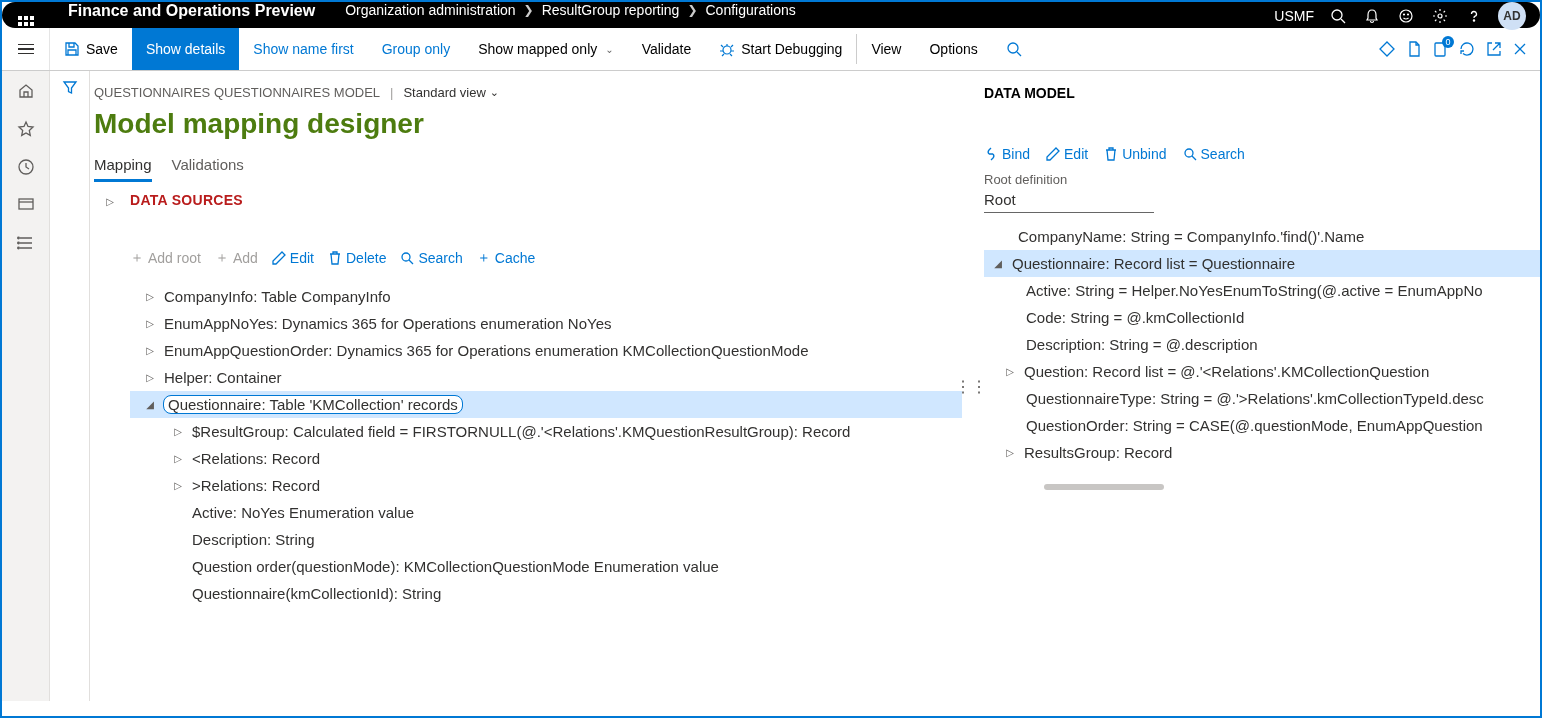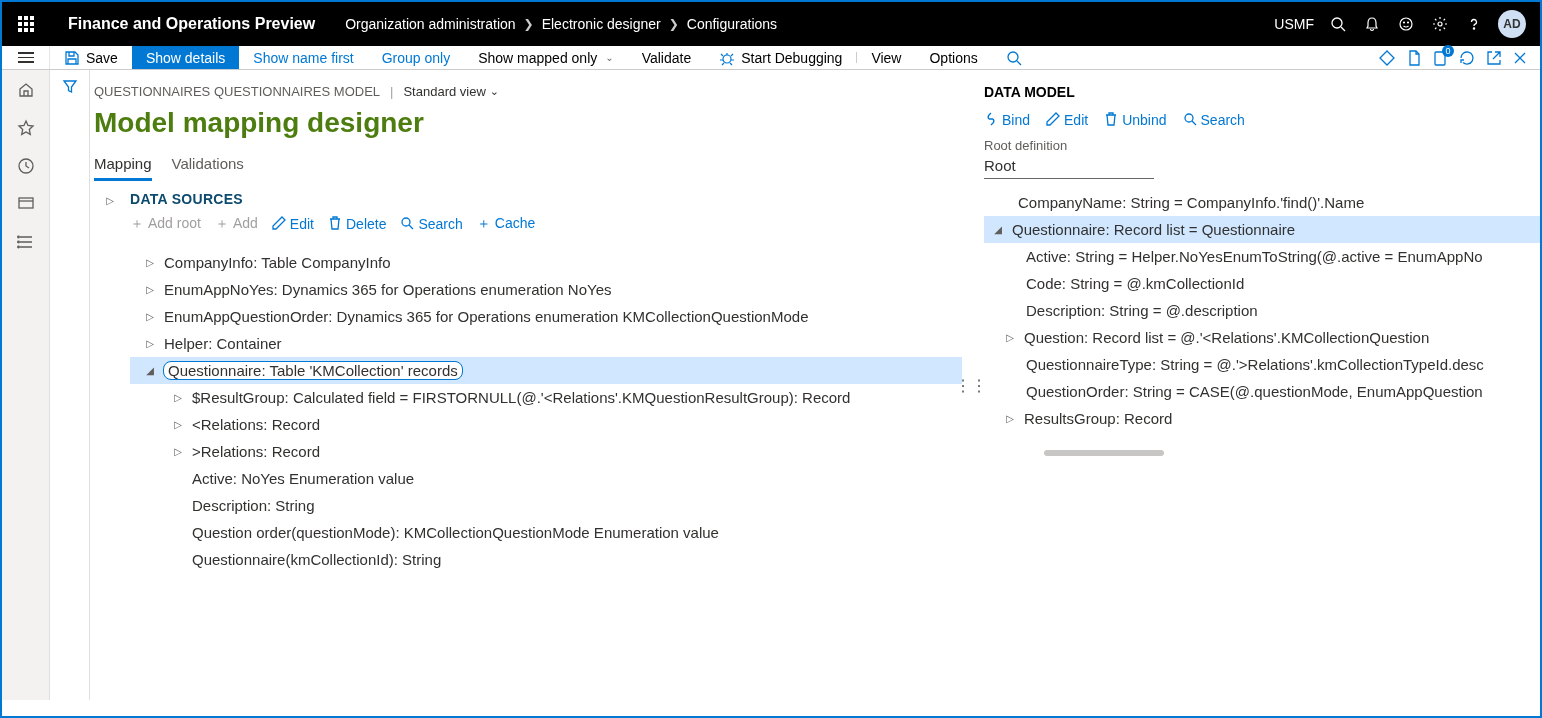--- a/index.html
+++ b/index.html
@@ -1,33 +1,33 @@
 <!DOCTYPE html>
 <html><head>
 <meta charset="utf-8">
 <style>
 * { box-sizing: border-box; margin: 0; padding: 0; font-family: "Segoe UI", Arial, sans-serif; }
 body { width: 1542px; height: 718px; border: 2px solid #0078d4; background: #fff; overflow: hidden; }
 
 
-.topbar { height: 44px; background: #000; color: #fff; display: flex; align-items: center; }
+.topbar { height: 26px; background: #000; color: #fff; display: flex; align-items: flex-start; border-radius: 15px; }
 .waffle { width: 48px; height: 44px; display: flex; align-items: center; justify-content: center; cursor: pointer; }
 .waffle-grid { display: grid; grid-template-columns: repeat(3,4px); grid-template-rows: repeat(3,4px); gap: 2px; }
 .waffle-grid span { background: #fff; width: 4px; height: 4px; }
 .app-title { font-weight: 600; font-size: 16px; padding-left: 18px; padding-right: 30px; white-space: nowrap; }
 .breadcrumb { display: flex; align-items: center; font-size: 14px; gap: 8px; flex: 1; }
 .breadcrumb .crumb { white-space: nowrap; cursor: pointer; }
 .breadcrumb .chev { font-size: 12px; opacity: .8; }
 .top-right { display: flex; align-items: center; gap: 14px; padding-right: 14px; }
 .top-right .txt { font-size: 14px; }
 .top-right .ticon { width: 20px; height: 20px; display: flex; align-items: center; justify-content: center; cursor: pointer; }
 .avatar { width: 28px; height: 28px; border-radius: 50%; background: #cfe0f5; color: #333; display: flex; align-items: center; justify-content: center; font-size: 12px; font-weight: 600; }
 
 
-.actionbar { height: 24px; border-bottom: 1px solid #ccc; display: flex; align-items: stretch; background: #fff; }
+.actionbar { height: 43px; border-bottom: 1px solid #ccc; display: flex; align-items: stretch; background: #fff; }
 .hamburger { width: 48px; display: flex; align-items: center; justify-content: center; cursor: pointer; border-right: 1px solid #e5e5e5; }
 .ham-lines { display: flex; flex-direction: column; gap: 3px; }
 .ham-lines span { width: 16px; height: 1.5px; background: #323130; }
 .abtn { display: flex; align-items: center; padding: 0 14px; font-size: 14px; gap: 6px; cursor: pointer; white-space: nowrap; border: none; background: none; }
 .abtn.blue { color: #0078d4; }
 .abtn.prim { background: #0078d4; color: #fff; }
 .abtn .caret { font-size: 10px; margin-left: 2px; color: #666; }
 .vdiv { width: 1px; background: #ccc; margin: 6px 0; }
 .action-right { margin-left: auto; display: flex; align-items: center; gap: 10px; padding-right: 12px; }
 .action-right .ri { color: #0078d4; cursor: pointer; display: flex; align-items: center; }
@@ -51,23 +51,23 @@
 .bc2 .sv { color: #323130; cursor: pointer; display: flex; align-items: center; gap: 4px; }
 .h1 { font-size: 28px; font-weight: 600; color: #4d7c0f; padding: 8px 0 12px 4px; }
 .tabs { display: flex; gap: 20px; border-bottom: none; padding-left: 4px; margin-bottom: 10px; }
 .tab { font-size: 15px; color: #605e5c; padding: 4px 0 6px; cursor: pointer; }
 .tab.active { color: #323130; border-bottom: 3px solid #0078d4; font-weight: 400; }
 
 .ds-wrap { display: flex; }
 .ds-gutter { width: 40px; display: flex; justify-content: center; padding-top: 4px; }
 .ds-gutter .tri { color: #605e5c; font-size: 10px; cursor: pointer; }
 .ds-content { flex: 1; }
-.sect-title { font-size: 14px; font-weight: 600; color: #0c4a6e; letter-spacing: .3px; margin-bottom: 8px; }
+.sect-title { font-size: 14px; font-weight: 600; color: #b91c1c; letter-spacing: .3px; margin-bottom: 8px; }
 .toolbtns { display: flex; gap: 14px; align-items: center; margin-bottom: 16px; flex-wrap: wrap; }
-.tbtn { display: flex; align-items: flex-start; gap: 4px; font-size: 14px; cursor: pointer; border: none; background: none; }
+.tbtn { display: flex; align-items: center; gap: 4px; font-size: 14px; cursor: pointer; border: none; background: none; margin-top: 33px; }
 .tbtn.disabled { color: #a19f9d; }
 .tbtn.blue { color: #0078d4; }
 
 .tree { font-size: 15px; color: #323130; }
 .trow { display: flex; align-items: center; min-height: 27px; padding: 0 4px; gap: 8px; }
 .trow .exp { width: 12px; text-align: center; color: #605e5c; font-size: 10px; cursor: pointer; flex-shrink: 0; }
 .trow .lbl { white-space: nowrap; overflow: hidden; text-overflow: ellipsis; }
 .trow.sel { background: #d0e7ff; }
 .trow.sel .lbl { outline: 1px solid #0078d4; background: #fff; padding: 0 4px; border-radius: 7px; }
 .ind1 { padding-left: 14px; }
@@ -104,21 +104,21 @@
         <span></span>
         <span></span>
         <span></span>
         <span></span>
     </div>
   </div>
   <div class="app-title">Finance and Operations Preview</div>
   <div class="breadcrumb">
     <span class="crumb">Organization administration</span>
     <span class="chev">❯</span>
-    <span class="crumb">Electronic designer</span>
+    <span class="crumb">ResultGroup reporting</span>
     <span class="chev">❯</span>
     <span class="crumb">Configurations</span>
   </div>
   <div class="top-right">
     <span class="txt">USMF</span>
     <span class="ticon">
         <svg width="16" height="16" viewBox="0 0 16 16" fill="none" stroke="#fff" stroke-width="1.3">
           <circle cx="7" cy="7" r="5"></circle>
           <line x1="11" y1="11" x2="15" y2="15"></line>
         </svg>

